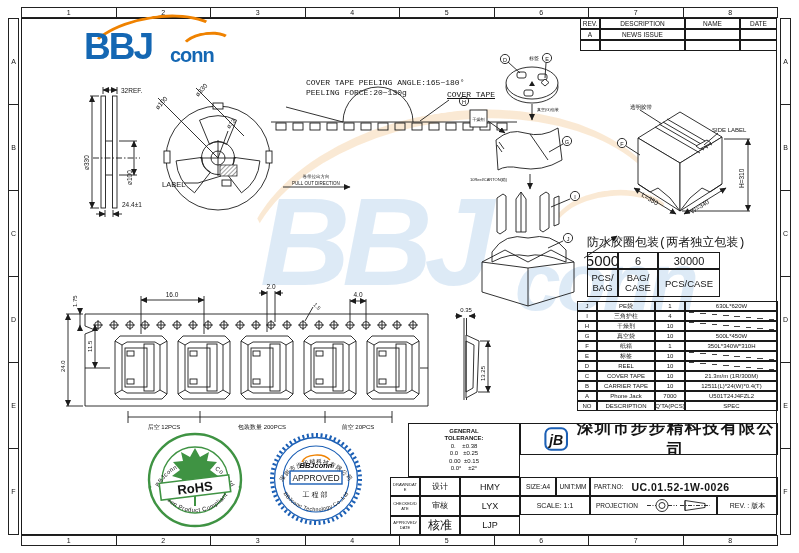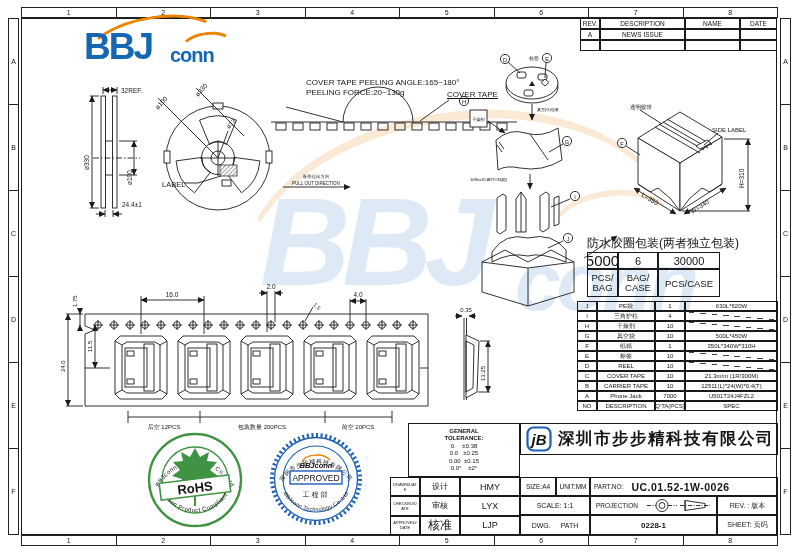--- a/index.html
+++ b/index.html
@@ -1,19 +1,19 @@
 <!DOCTYPE html>
 <html><head>
 <meta charset="utf-8">
 <style>
   html,body{margin:0;padding:0;background:#e8e8e8;}
   #page{position:relative;width:799px;height:553px;background:#ffffff;overflow:hidden;
         font-family:"Liberation Sans",sans-serif;color:#141414;}
   .abs{position:absolute;}
-  .t{position:absolute;color:#141414;white-space:pre;line-height:1.1;}
+  .t{position:absolute;color:#141414;white-space:pre;line-height:1.1;font-family:Liberation Mono, monospace;}
   
   .rulerH{position:absolute;left:21px;width:757px;height:11px;display:flex;border:1px solid #222;box-sizing:border-box;}
   .rulerV{position:absolute;top:18px;height:517px;width:11px;display:flex;flex-direction:column;border:1px solid #222;box-sizing:border-box;}
   .rcell{flex:1;display:flex;align-items:center;justify-content:center;font-size:7px;border-left:1px solid #222;}
   .rulerV .rcell{border-left:none;border-top:1px solid #222;}
   .rulerH .rcell:first-child,.rulerV .rcell:first-child{border:none;}
   #frame{position:absolute;left:21px;top:18px;width:756px;height:517px;border:1.6px solid #1a1a1a;box-sizing:border-box;}
   
   #wm{position:absolute;left:250px;top:150px;width:440px;height:220px;opacity:.5;pointer-events:none;}
   .wm-bbj{position:absolute;left:10px;top:20px;font-size:125px;font-weight:900;letter-spacing:-8px;color:#bdd6ee;font-style:italic;}
@@ -503,21 +503,21 @@
     <div class="cell" style="font-size:8px;">设计</div>
     <div class="cell" style="font-size:9px;">HMY</div>
     <div class="cell" style="font-size:4px;word-break:break-all;padding:0 1px;">CHECKED/DATE</div>
     <div class="cell" style="font-size:8px;">审核</div>
     <div class="cell" style="font-size:9px;">LYX</div>
     <div class="cell" style="font-size:4px;word-break:break-all;padding:0 1px;">APPROVED/DATE</div>
     <div class="cell" style="font-size:12px;">核准</div>
     <div class="cell" style="font-size:9px;">LJP</div>
   </div>
 
-  <div class="cell abs" style="left:520px;top:423px;width:258px;height:32px;justify-content:flex-start;gap:6px;padding-left:5px;">
+  <div class="cell abs" style="left:520px;top:423px;width:258px;height:32px;justify-content:flex-start;gap:6px;padding-left:23px;">
     <svg width="26" height="26" viewBox="0 0 26 26">
       <rect x="1.5" y="1.5" width="23" height="23" rx="6" fill="none" stroke="#1b5fb5" stroke-width="2.2"></rect>
       <text x="13" y="19" text-anchor="middle" font-size="15" font-weight="bold" font-style="italic" fill="#1b5fb5">jB</text>
     </svg>
     <span style="font-size:16.5px;font-weight:600;letter-spacing:1.5px;font-family:'Liberation Serif',serif;">深圳市步步精科技有限公司</span>
   </div>
 
 
   <div class="grid" style="left:520px;top:477px;width:258px;grid-template-columns:36px 34px 188px;grid-auto-rows:19px;">
     <div class="cell" style="font-size:6.5px;">SIZE:A4</div>
@@ -536,22 +536,14 @@
         <circle cx="15" cy="7.5" r="3" class="ln"></circle>
           <circle cx="15" cy="7.5" r="6" class="ln"></circle>
         <line x1="21" y1="7.5" x2="30" y2="7.5" class="ln" stroke-dasharray="4 1.5 1 1.5"></line>
         <polygon points="38,2.5 58,5.5 58,9.5 38,12.5" class="ln"></polygon>
         <line x1="38" y1="2.5" x2="38" y2="12.5" class="ln"></line>
         <line x1="33" y1="7.5" x2="63" y2="7.5" class="ln" stroke-dasharray="4 1.5 1 1.5" stroke-width="0.5"></line>
       </svg>
     </div>
     <div class="cell" style="font-size:7px;">REV. :  版本</div>
   </div>
-  <div class="grid" style="left:520px;top:515px;width:258px;grid-template-columns:70px 127px 61px;grid-auto-rows:20px;">
-    <div class="cell" style="font-size:7px;gap:10px;">
-      <span>DWG.</span>
-      <span>PATH</span>
-    </div>
-    <div class="cell" style="font-size:8px;font-weight:bold;">0228-1</div>
-    <div class="cell" style="font-size:7px;">SHEET:  页码</div>
-  </div>
 
 </div>
 
 </body></html>

